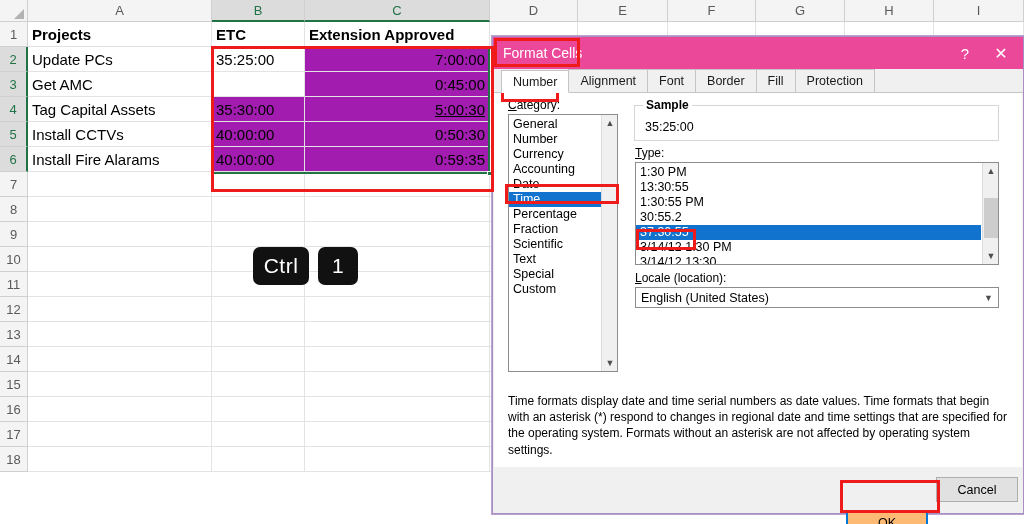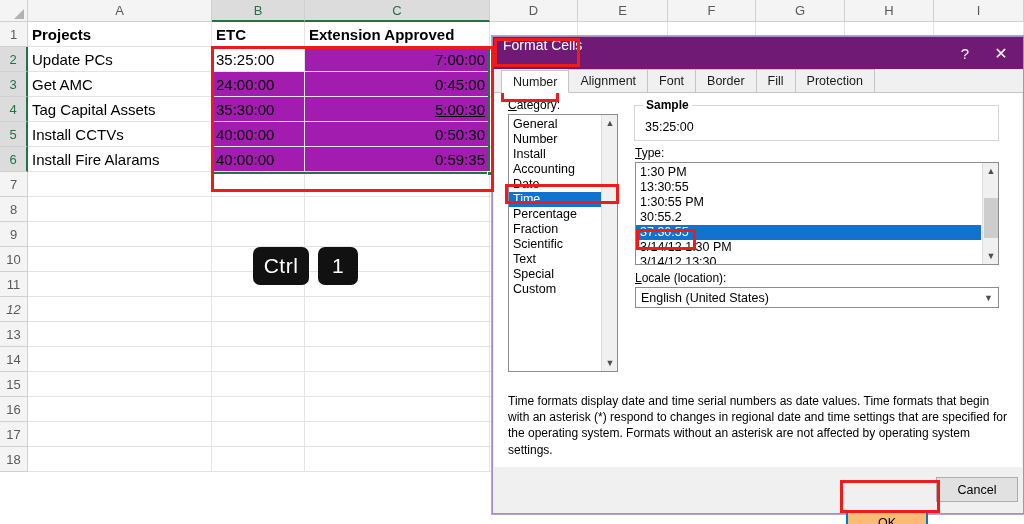--- a/index.html
+++ b/index.html
@@ -79,22 +79,22 @@
   .anno { position: absolute; border: 3px solid #ef1b1b; pointer-events: none; }
 
   
   .dialog {
     position: absolute; left: 492px; top: 36px; width: 532px; height: 478px;
     background: #f0f0f0; border: 1px solid #a98ec4;
     box-shadow: 0 0 0 1px #b9a4d0;
   }
   .titlebar {
     position: absolute; left: 0; top: 0; right: 0; height: 32px;
-    background: #701a75; color: #fff;
-    display: flex; align-items: flex-start;
+    background: #ec4899; color: #fff;
+    display: flex; align-items: center;
   }
   .title-text { font-size: 14px; padding-left: 10px; }
   .title-btns { position: absolute; right: 4px; top: 0; height: 32px; display: flex; align-items: center; }
   .title-btn {
     width: 36px; height: 30px; display: flex; align-items: center; justify-content: center;
     color: #fff; font-size: 15px;
   }
   .title-btn.close { font-size: 16px; }
 
   .tabstrip {
@@ -196,21 +196,21 @@
         <div class="rowhead sel" style="top: 25px;">2</div>
         <div class="rowhead sel" style="top: 50px;">3</div>
         <div class="rowhead sel" style="top: 75px;">4</div>
         <div class="rowhead sel" style="top: 100px;">5</div>
         <div class="rowhead sel" style="top: 125px;">6</div>
         <div class="rowhead" style="top: 150px;">7</div>
         <div class="rowhead" style="top: 175px;">8</div>
         <div class="rowhead" style="top: 200px;">9</div>
         <div class="rowhead" style="top: 225px;">10</div>
         <div class="rowhead" style="top: 250px;">11</div>
-        <div class="rowhead" style="top: 275px; font-style: italic;">12</div>
+        <div class="rowhead" style="top: 275px;">12</div>
         <div class="rowhead" style="top: 300px;">13</div>
         <div class="rowhead" style="top: 325px;">14</div>
         <div class="rowhead" style="top: 350px;">15</div>
         <div class="rowhead" style="top: 375px;">16</div>
         <div class="rowhead" style="top: 400px;">17</div>
         <div class="rowhead" style="top: 425px;">18</div>
       </div>
 
     <div class="cellarea" id="cells">
         <div class="cell " style="left: 0px; width: 184px; top: 0px;"></div>
@@ -375,21 +375,20 @@
         <div class="cell " style="left: 728px; width: 89px; top: 425px;"></div>
         <div class="cell " style="left: 817px; width: 89px; top: 425px;"></div>
         <div class="cell " style="left: 906px; width: 90px; top: 425px;"></div>
         <div class="cell bold" style="left: 184px; width: 93px; top: 0px;">ETC</div>
         <div class="cell bold" style="left: 0px; width: 184px; top: 0px;">Projects</div>
         <div class="cell bold" style="left: 277px; width: 185px; top: 0px;">Extension Approved</div>
         <div class="cell " style="left: 0px; width: 184px; top: 25px;">Update PCs</div>
         <div class="cell active" style="left: 184px; width: 93px; top: 25px;">35:25:00</div>
         <div class="cell right selfill" style="left: 277px; width: 185px; top: 25px;">7:00:00</div>
         <div class="cell " style="left: 0px; width: 184px; top: 50px;">Get AMC</div>
-        <div class="cell selfill" style="left: 184px; width: 93px; top: 50px;">24:00:00</div>
         <div class="cell right selfill" style="left: 277px; width: 185px; top: 50px;">0:45:00</div>
         <div class="cell " style="left: 0px; width: 184px; top: 75px;">Tag Capital Assets</div>
         <div class="cell selfill" style="left: 184px; width: 93px; top: 75px;">35:30:00</div>
         <div class="cell right selfill" style="left: 277px; width: 185px; top: 75px; text-decoration: underline;">5:00:30</div>
         <div class="cell " style="left: 0px; width: 184px; top: 100px;">Install CCTVs</div>
         <div class="cell selfill" style="left: 184px; width: 93px; top: 100px;">40:00:00</div>
         <div class="cell right selfill" style="left: 277px; width: 185px; top: 100px;">0:50:30</div>
         <div class="cell " style="left: 0px; width: 184px; top: 125px;">Install Fire Alarams</div>
         <div class="cell selfill" style="left: 184px; width: 93px; top: 125px;">40:00:00</div>
         <div class="cell right selfill" style="left: 277px; width: 185px; top: 125px;">0:59:35</div>
@@ -422,21 +421,21 @@
       </div>
 
     <div class="dlgbody">
 
       <div class="fieldlabel" style="left:14px; top:5px;text-align:right;"><u>C</u><span id="catlblrest">ategory:</span></div>
 
       <div class="listbox" style="left:14px; top:21px; width:110px; height:258px;">
         <div id="catlist" style="position:absolute; left:0; top:2px; right:16px;">
             <div class="lb-item">General</div>
             <div class="lb-item">Number</div>
-            <div class="lb-item">Install</div>
+            <div class="lb-item">Currency</div>
             <div class="lb-item">Accounting</div>
             <div class="lb-item">Date</div>
             <div class="lb-item sel">Time</div>
             <div class="lb-item">Percentage</div>
             <div class="lb-item">Fraction</div>
             <div class="lb-item">Scientific</div>
             <div class="lb-item">Text</div>
             <div class="lb-item">Special</div>
             <div class="lb-item">Custom</div>
           </div>

